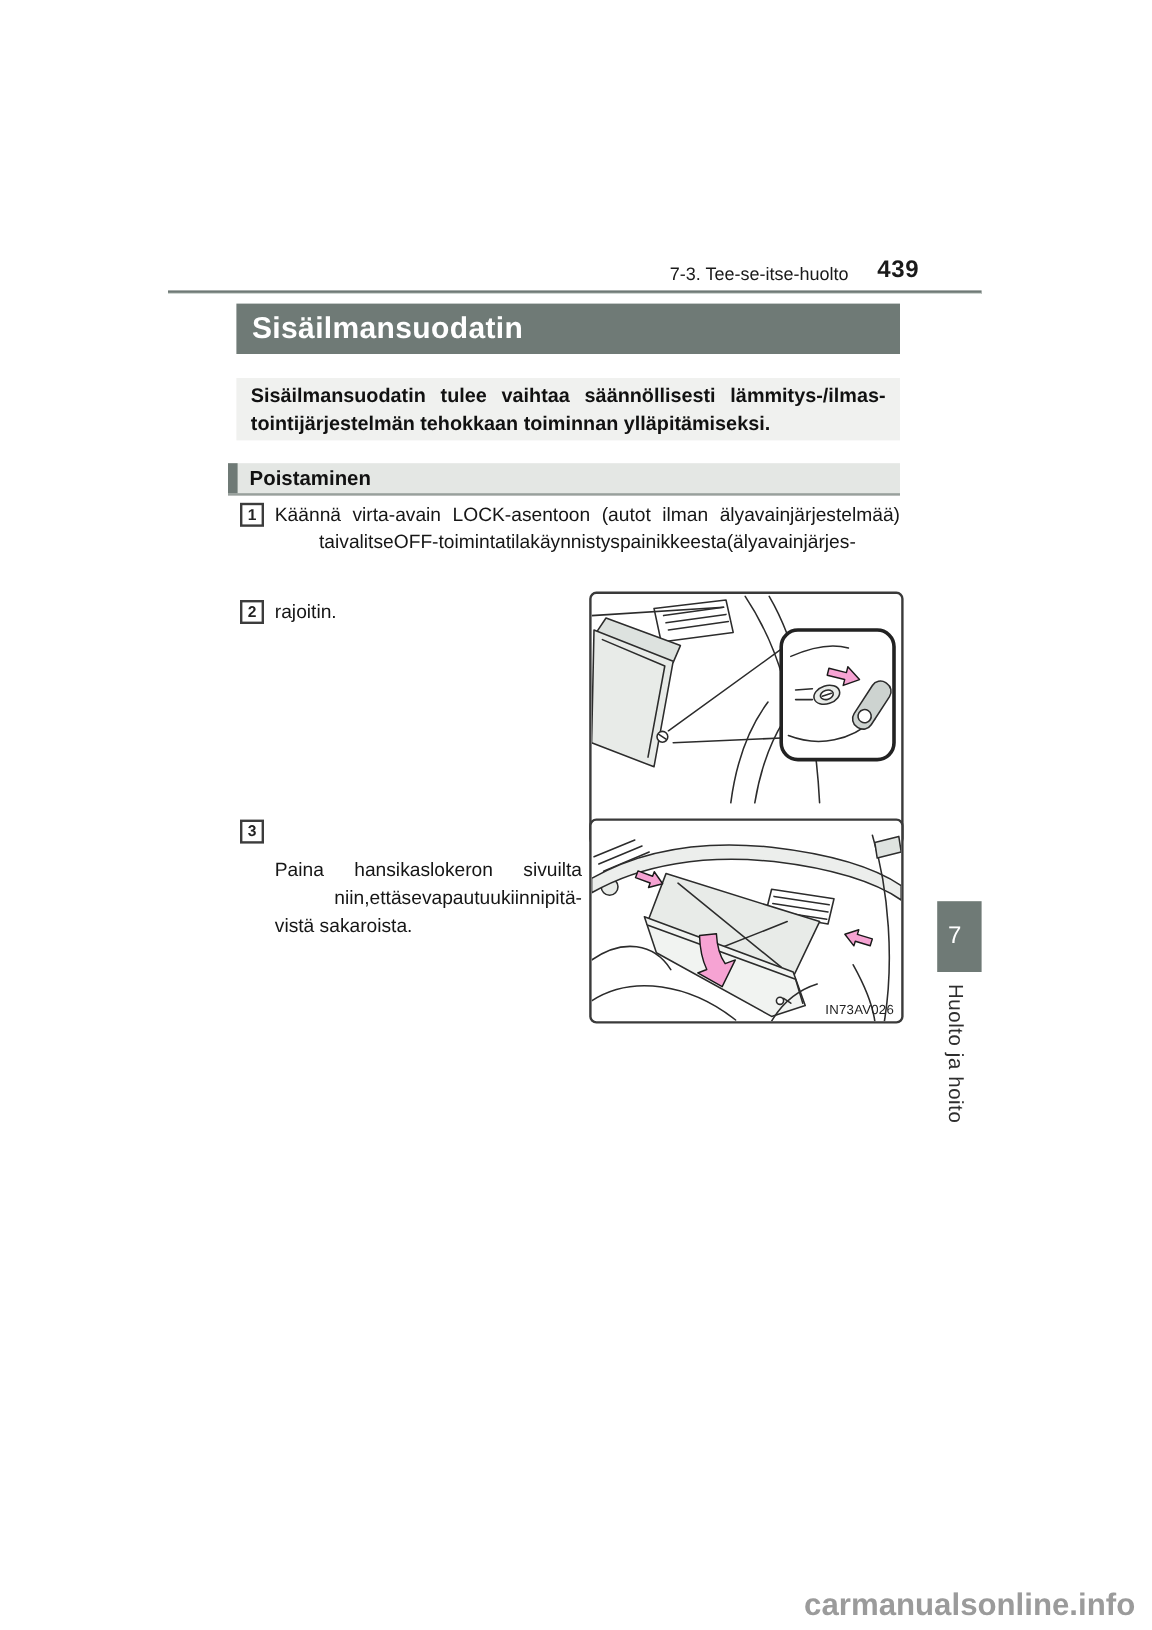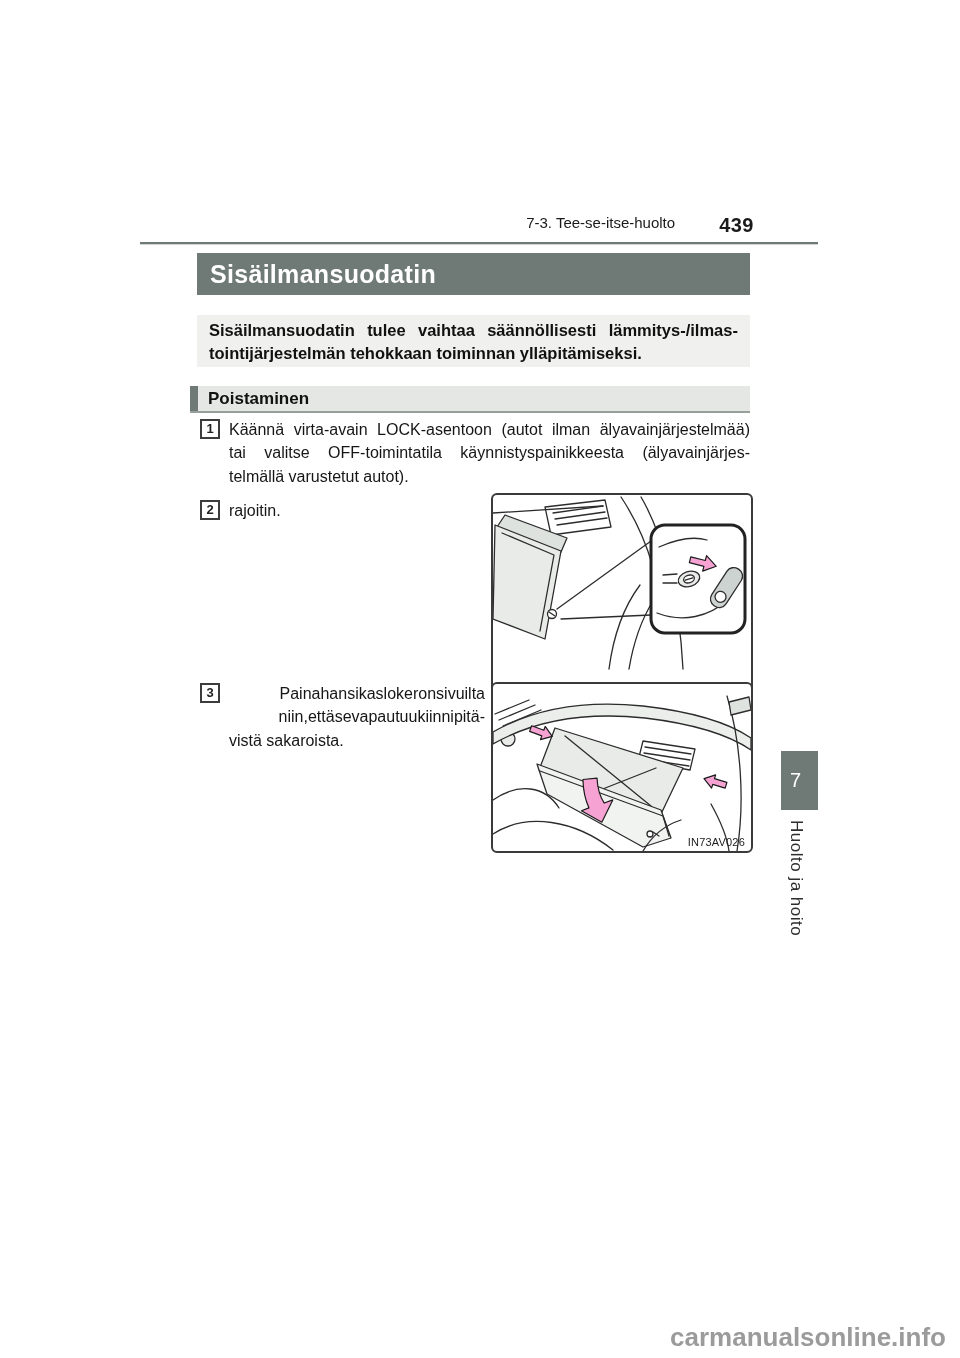--- a/index.html
+++ b/index.html
@@ -5,22 +5,22 @@
   * { margin: 0; padding: 0; box-sizing: border-box; }
   html, body { background: #ffffff; }
   body {
     width: 960px; height: 1358px; position: relative;
     font-family: "Liberation Sans", sans-serif;
     color: #1a1a1a; overflow: hidden;
   }
 
   
   .hdr {
-    position: absolute; top: 214px; left: 124px; width: 630px;
-    display: flex; justify-content: flex-end; align-items: flex-start; gap: 44px;
+    position: absolute; top: 214px; left: 136px; width: 630px;
+    display: flex; justify-content: flex-end; align-items: flex-end; gap: 24px;
   }
   .hdr-section { font-size: 15px; color: #1a1a1a; }
   .hdr-page { font-size: 20px; font-weight: bold; letter-spacing: .5px; }
   .hdr-rule {
     position: absolute; top: 242px; left: 140px; width: 678px; height: 3px;
     background: #6f7a76; border-bottom: 1px solid #cfd6d2;
   }
 
   
   .title-bar {
@@ -119,28 +119,27 @@
 <div class="stepnum" style="left:200px; top:419px;">1</div>
 <div class="steptext" style="left:229px; top:418px; width:521px;">
   <div class="line" style="display: flex; justify-content: space-between;">
       <span>Käännä</span>
       <span>virta-avain</span>
       <span>LOCK-asentoon</span>
       <span>(autot</span>
       <span>ilman</span>
       <span>älyavainjärjestelmää)</span>
     </div>
-  <div class="line" style="display: flex; justify-content: space-between;">
+  <div class="line" style="display: flex; justify-content: center;">
       <span>tai</span>
       <span>valitse</span>
       <span>OFF-toimintatila</span>
       <span>käynnistyspainikkeesta</span>
       <span>(älyavainjärjes-</span>
     </div>
-  <div class="line">telmällä varustetut autot).</div>
 </div>
 
 <div class="stepnum" style="left:200px; top:500px;">2</div>
 <div class="steptext" style="left:229px; top:499px; width:256px;">
   <div class="line">rajoitin.</div>
 </div>
 
 <div class="fig" style="top:493px; height:212px;font-family:Liberation Mono, monospace;">
   <svg width="258" height="176" viewBox="0 0 258 176">
     <g fill="none" stroke="#2c2c2c" stroke-width="1.3" stroke-linejoin="round" stroke-linecap="round">
@@ -195,21 +194,21 @@
       <g transform="translate(199,57) rotate(14)">
         <polygon points="0,5 15,5 15,0 27,8 15,16 15,11 0,11" fill="#f6a3d3" stroke="#1a1a1a" stroke-width="1.2" stroke-linejoin="round"></polygon>
       </g>
     </g>
   </svg>
   <span class="fig-label">IN73AV025</span>
 </div>
 
 <div class="stepnum" style="left:200px; top:683px;">3</div>
 <div class="steptext" style="left:229px; top:682px; width:256px;">
-  <div class="line" style="display: flex; justify-content: flex-end;">
+  <div class="line" style="display: flex; justify-content: space-between; margin-top: 32px;">
       <span>Paina</span>
       <span>hansikaslokeron</span>
       <span>sivuilta</span>
     </div>
   <div class="line" style="display: flex; justify-content: flex-end;">
       <span>niin,</span>
       <span>että</span>
       <span>se</span>
       <span>vapautuu</span>
       <span>kiinni</span>

